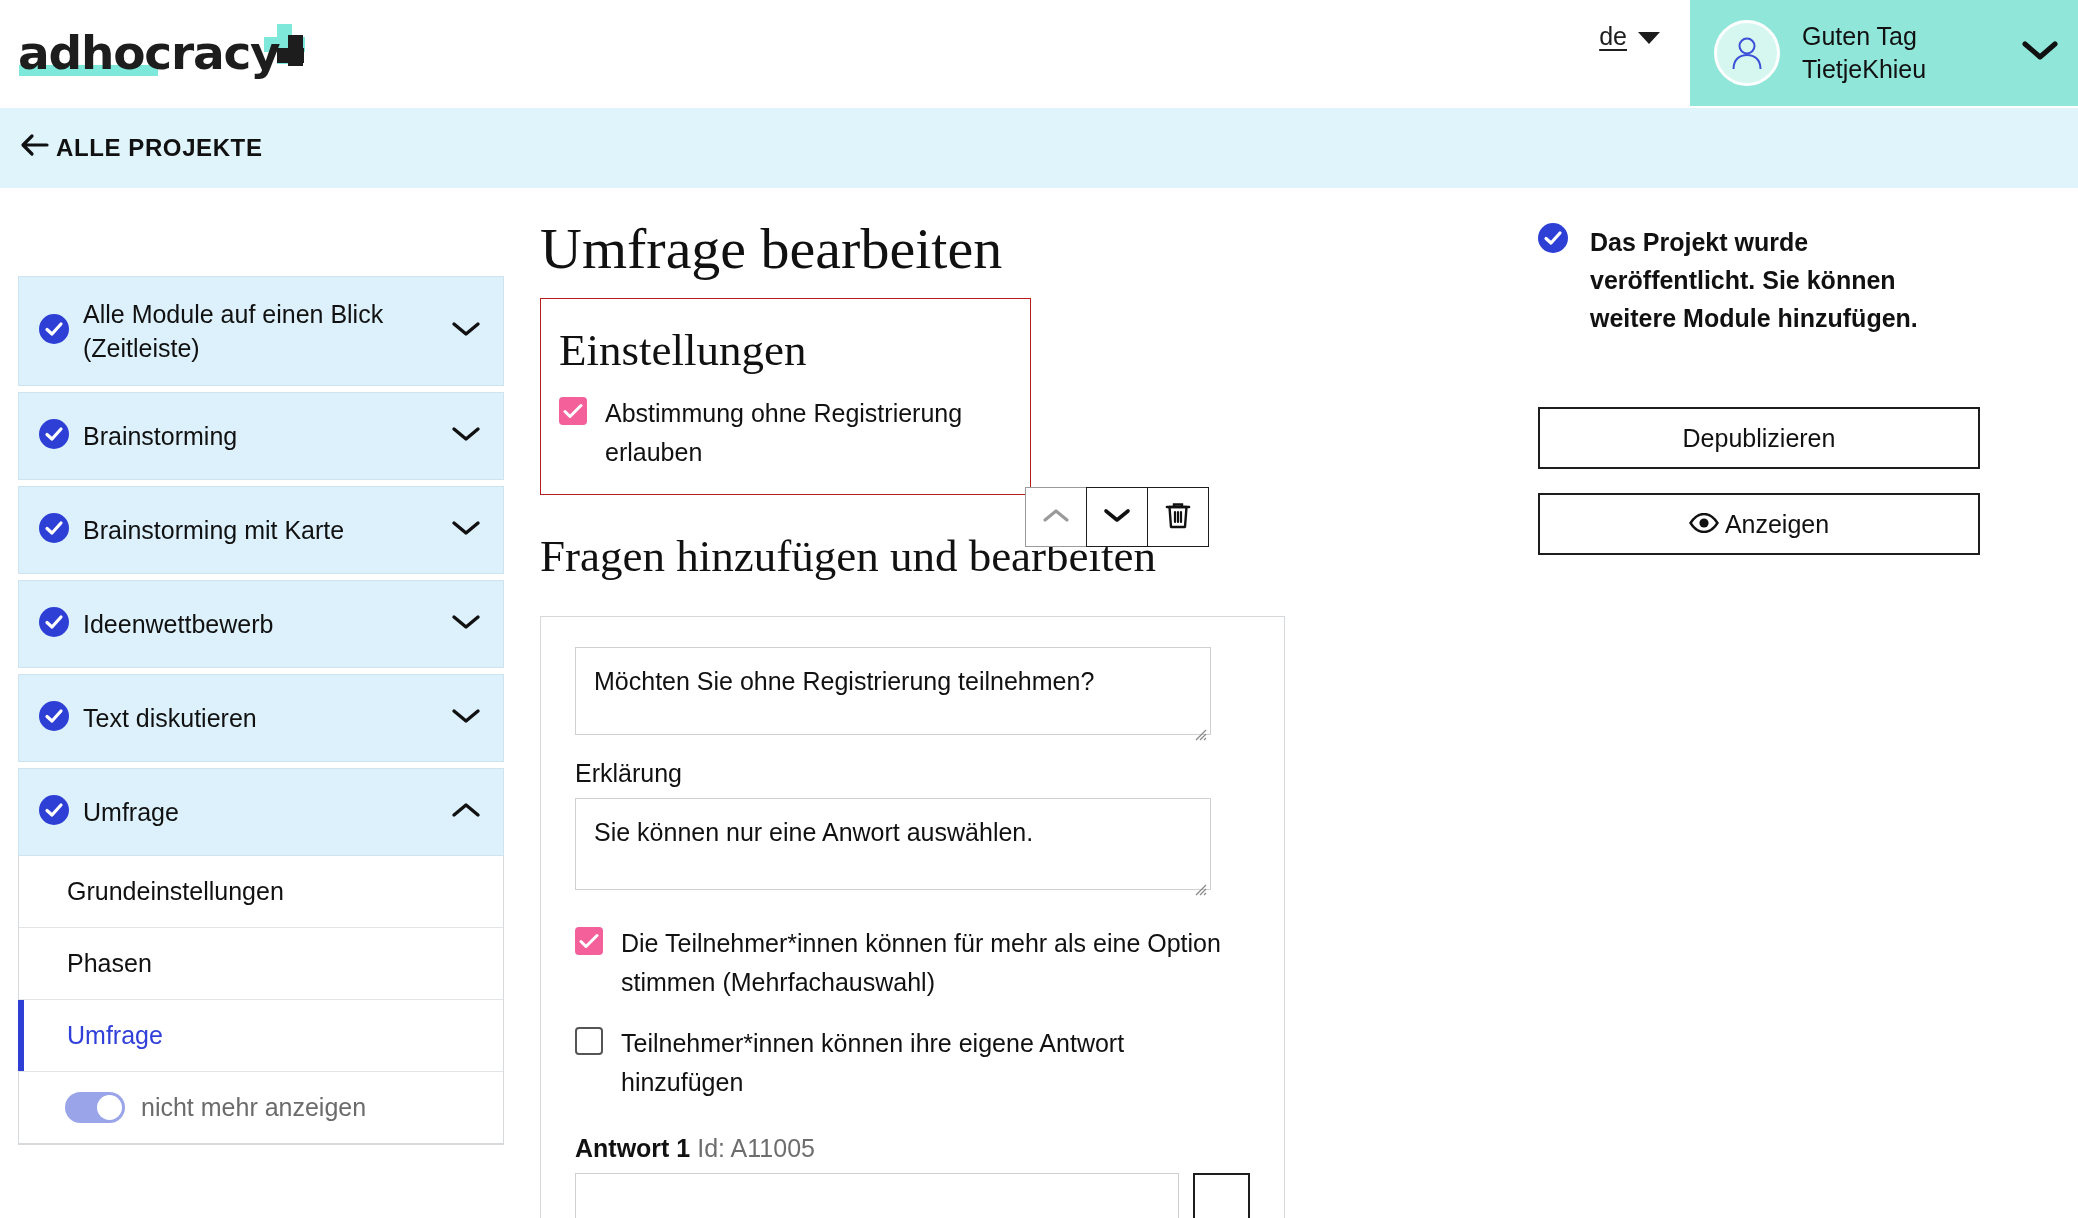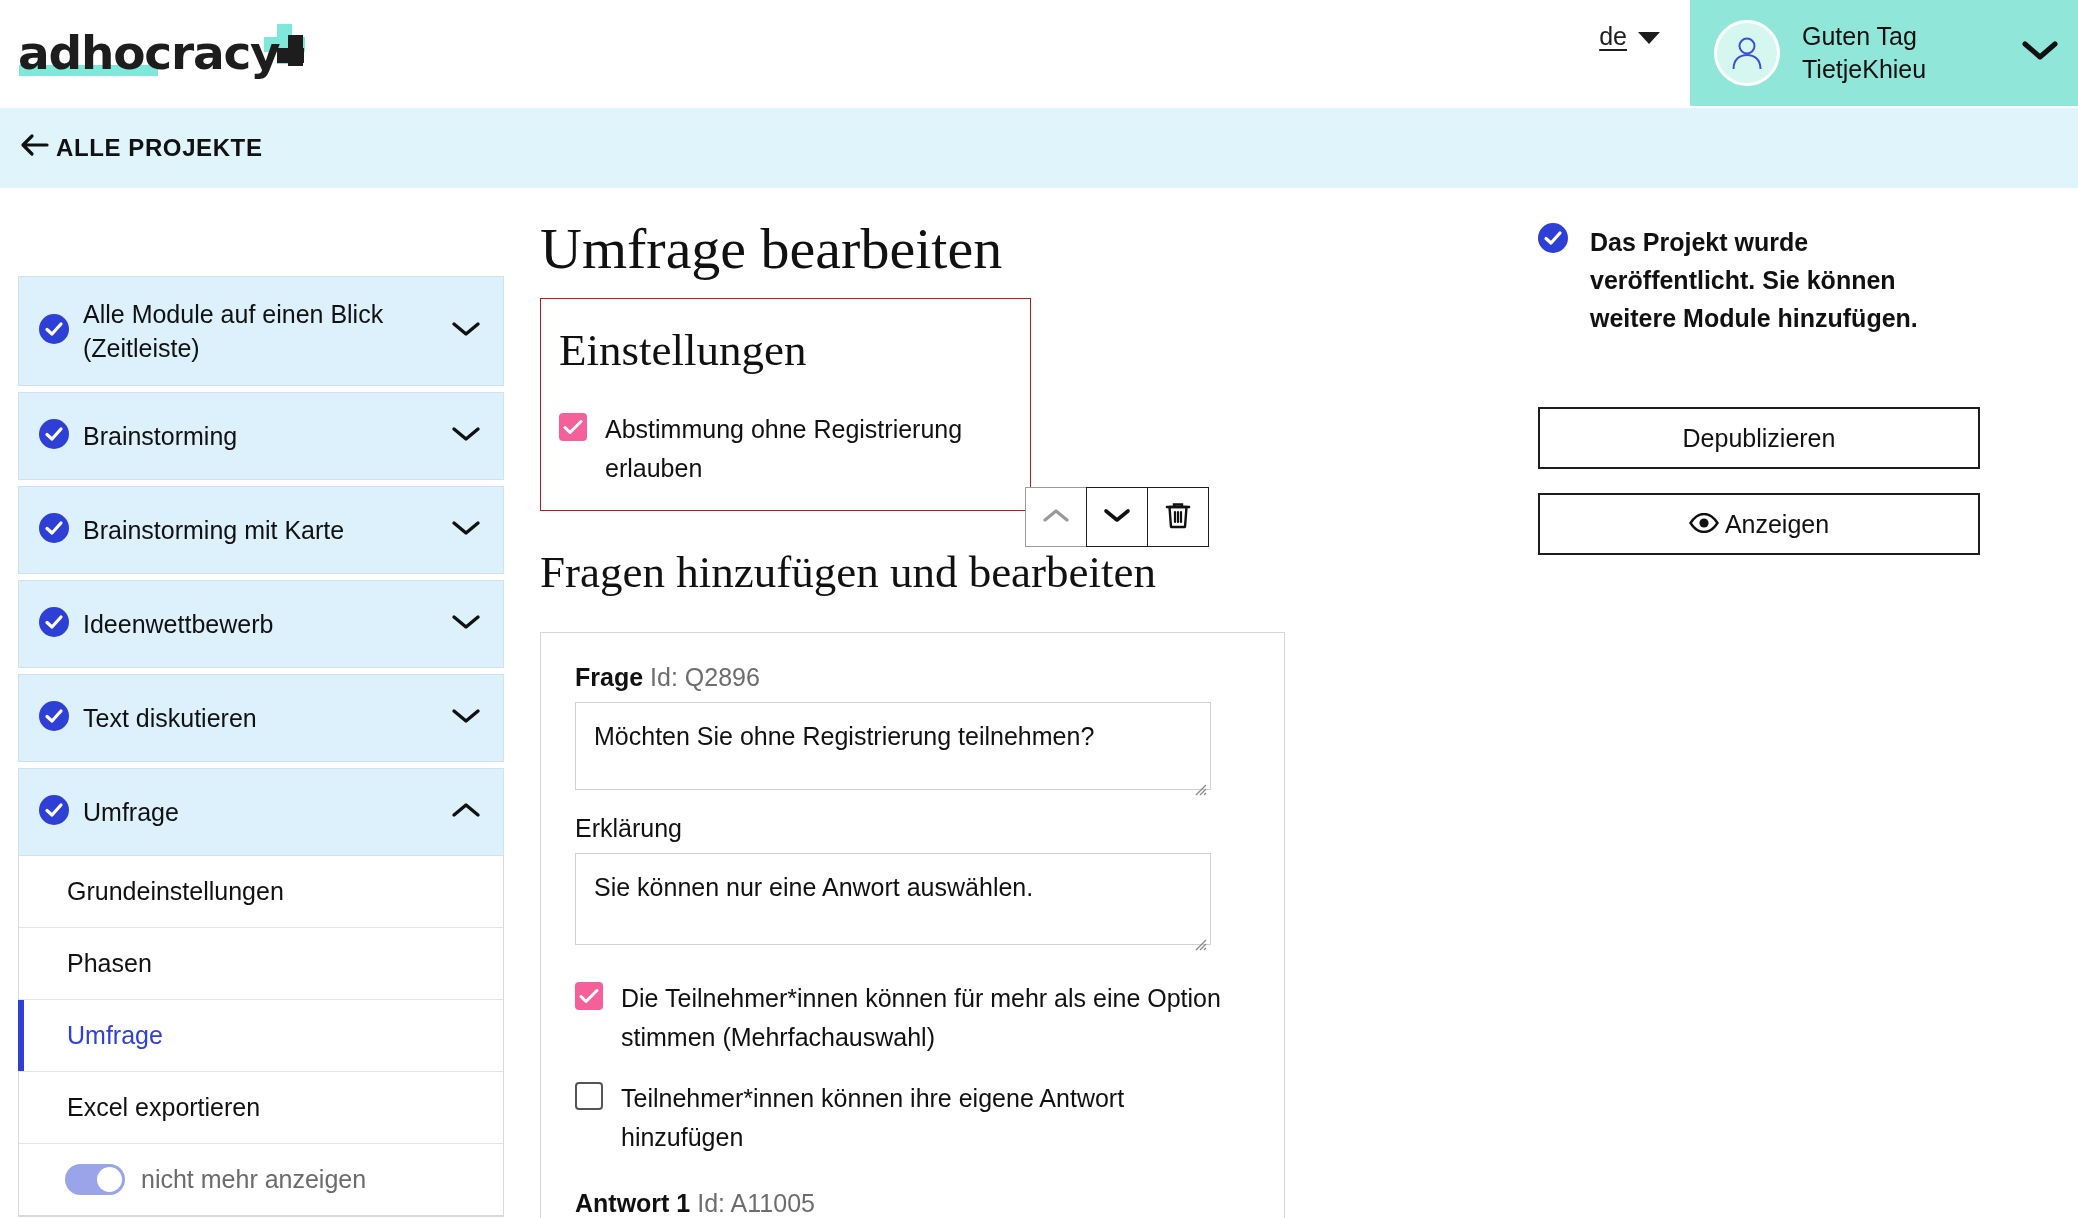--- a/index.html
+++ b/index.html
@@ -113,21 +113,21 @@
     color:#111; line-height:70px; margin-top:26px;
   }
   .h2-serif {
     font-family:"Liberation Serif", serif; font-size:45px; font-weight:400;
     color:#111; line-height:55px;
   }
   .redbox {
     border:1px solid #b91c1c; margin-top:14px; padding:24px 16px 22px 18px;
     width:491px;
   }
-  .chk-row { display:flex; align-items:flex-start; gap:18px; margin-top:32px; }
+  .chk-row { display:flex; align-items:flex-start; gap:18px; margin-top:16px; }
   .chk {
     width:28px; height:28px; border-radius:4px; flex:0 0 auto; margin-top:3px;
     display:flex; align-items:center; justify-content:center;
   }
   .chk.on { background:#F4619A; }
   .chk.off { border:2px solid #555; background:#fff; }
   .chk-label { font-size:25px; line-height:39px; color:#111; }
 
   .h2-add { margin-top:34px; }
 
@@ -325,23 +325,20 @@
       <div class="sub-list">
         <div class="sub-item">
           <span>Grundeinstellungen</span>
         </div>
         <div class="sub-item">
           <span>Phasen</span>
         </div>
         <div class="sub-item active">
           <span>Umfrage</span>
         </div>
-        <div class="sub-item">
-          <span>Excel exportieren</span>
-        </div>
         <div class="sub-item toggle-row">
           <span class="switch">
               <span class="knob"></span>
             </span>
           <span>nicht mehr anzeigen</span>
         </div>
       </div>
     </div>
 
     <div class="main">
@@ -357,24 +354,20 @@
               </svg>
           </span>
           <span class="chk-label">Abstimmung ohne Registrierung erlauben</span>
         </div>
       </div>
 
       <div class="h2-serif h2-add">Fragen hinzufügen und bearbeiten</div>
 
       <div class="qcard">
 
-        <div class="field-label">
-          <span class="lbl-strong">Frage</span>
-          <span class="lbl-id">Id: Q2896</span>
-        </div>
         <div class="ta h1sz">
           <span>Möchten Sie ohne Registrierung teilnehmen?</span>
           <span class="resize-grip">
             <svg width="16" height="16" viewBox="0 0 16 16">
                 <path d="M15 5 L5 15 M15 9 L9 15 M15 13 L13 15" stroke="#8a8a8a" stroke-width="1.3"></path>
               </svg>
           </span>
         </div>
 
         <div class="spacer-18"></div>

